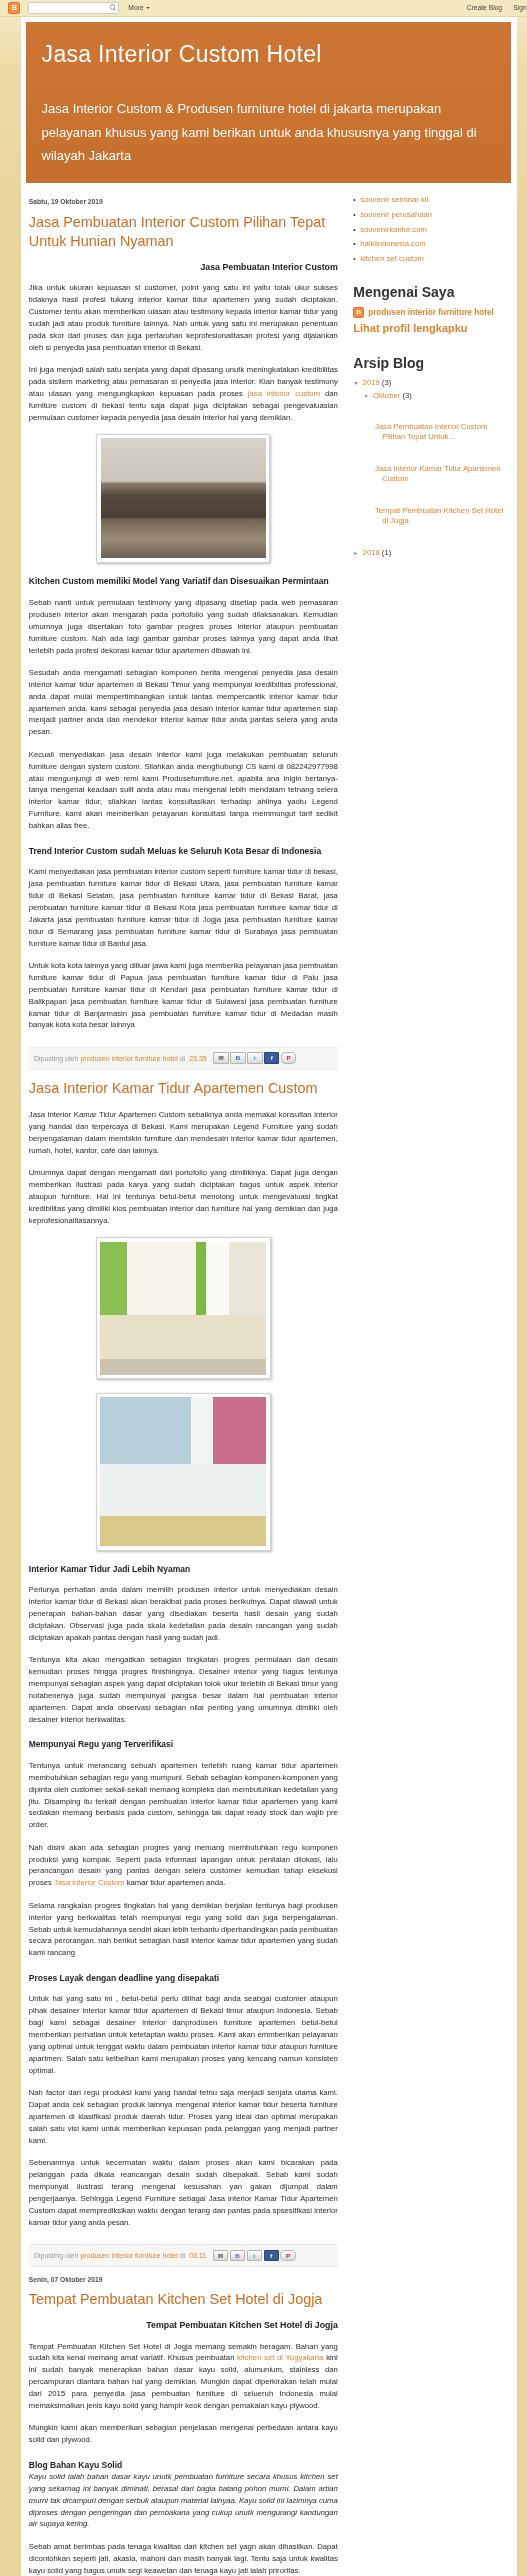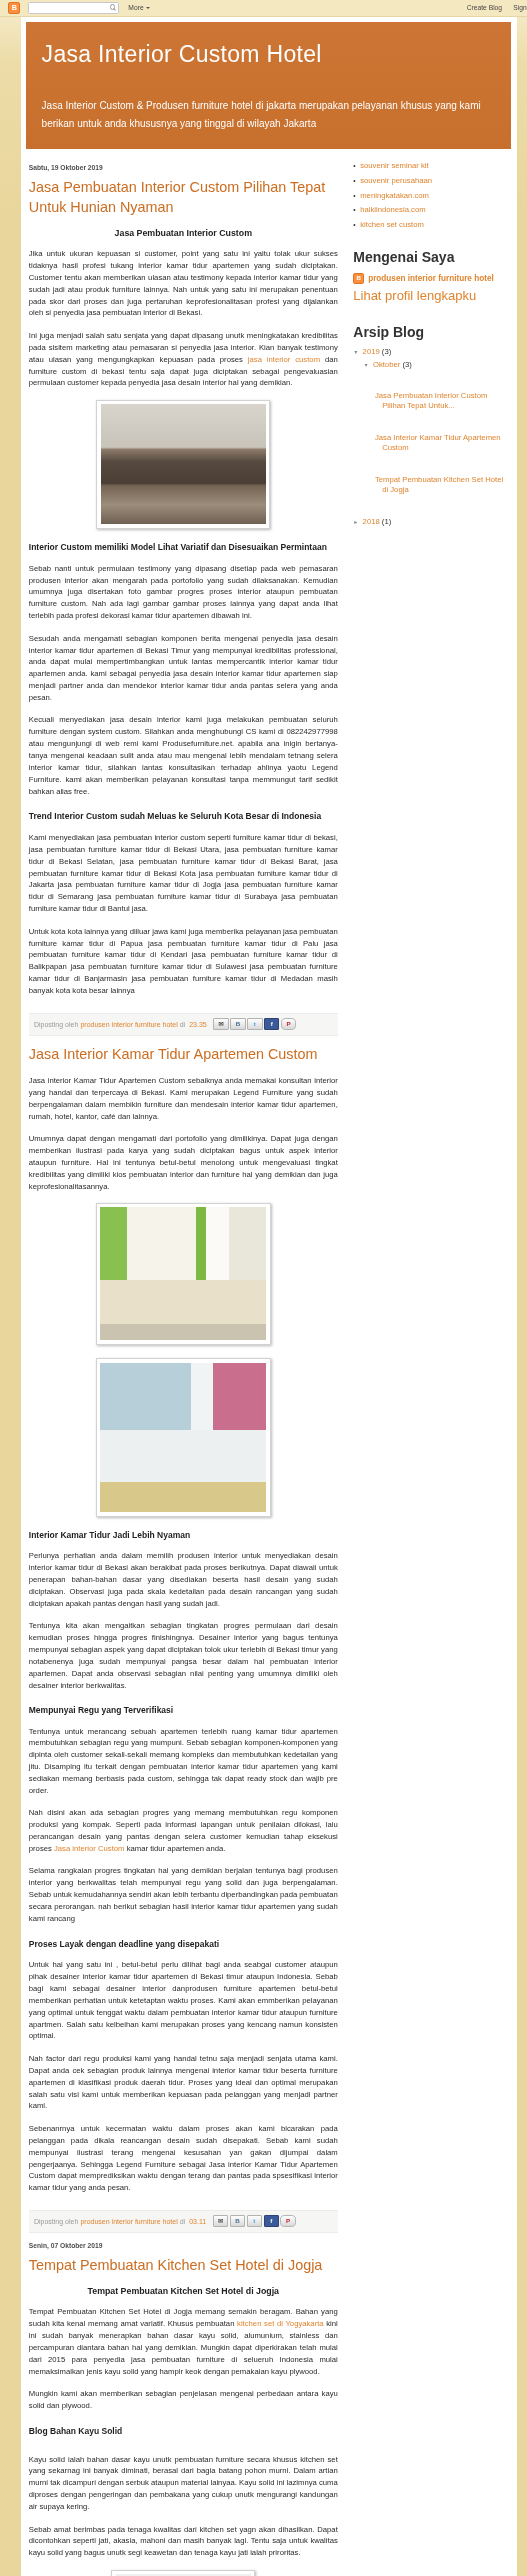--- a/index.html
+++ b/index.html
@@ -20,31 +20,31 @@
   .mag{position:absolute;right:3.6px;top:2.6px;width:3.6px;height:3.6px;border:1px solid #9a9a9a;border-radius:50%;}
   .mag::after{content:"";position:absolute;width:1px;height:2.6px;background:#9a9a9a;transform:rotate(-45deg);left:3.6px;top:3.1px;}
   .nav-more{margin-left:9.3px;font-size:6.7px;color:#444;cursor:pointer;}
   .caret{display:inline-block;width:0;height:0;border-left:2.1px solid transparent;border-right:2.1px solid transparent;border-top:2.6px solid #555;margin-left:2.1px;vertical-align:middle;}
   .nav-right{position:absolute;right:-6.2px;top:0;height:15.5px;display:flex;align-items:center;font-size:6.7px;color:#444;white-space:nowrap;}
   .nav-right a{color:#444;text-decoration:none;margin-left:11.3px;}
   
   .wrapper{width:496px;margin-left:20.6px;background:#fff;padding:5.2px 0 0 0;}
   .banner{width:454px;margin:0 auto;background:linear-gradient(180deg,#cd7534 0%,#c76f2c 100%);color:#fff;padding:12.4px 15.5px 15.5px 15.5px;}
   .banner h1{margin:7.2px 0 29px 0;font-size:23px;font-weight:normal;letter-spacing:0.3px;}
-  .banner .desc{font-size:10px;line-height:1.8;max-width:453px;}
+  .banner .desc{font-size:13px;line-height:1.8;max-width:453px;}
   .cols{display:flex;padding:0 8.2px;margin-top:7.2px;}
   .main{width:309px;}
   .sidebar{width:155px;margin-left:15.5px;padding-top:3.1px;}
   
   .date-header{font-size:6.7px;font-weight:bold;color:#4e4e4e;margin:8.2px 0 1px 0;}
   .post-title{font-size:14.4px;line-height:1.35;font-weight:normal;margin:7.2px 0 10.3px 0;}
   .post-title a{color:#cc6d20;text-decoration:none;}
-  .subtitle{text-align:center;font-weight:bold;font-size:8.8px;color:#222;margin:8.2px 0 5.2px 0;}
+  .subtitle{text-align:right;font-weight:bold;font-size:8.8px;color:#222;margin:8.2px 0 5.2px 0;}
   .post p{font-size:7.7px;line-height:1.55;color:#2a2a2a;text-align:justify;margin:10.3px 0;}
-  .post p.tight{margin-top:18px;}
+  .post p.tight{margin-top:1px;font-style:italic;}
   .posthead{font-weight:bold;font-size:8.5px;color:#1f1f1f;margin:13.4px 0 2.1px 0;}
   .posthead.tight{margin-bottom:0;}
   .post a.inlink{color:#e0852f;text-decoration:none;}
   .imgframe{background:#fff;border:0.5px solid #d2d2d2;box-shadow:0.5px 0.5px 2.6px rgba(0,0,0,.28);padding:3.6px;margin:7.2px auto 13.4px auto;text-align:center;display:table;}
   .ph{position:relative;overflow:hidden;}
   .postfoot{background:#f6f6f4;border-top:0.5px solid #ececea;border-bottom:0.5px solid #ececea;padding:4.6px 5.2px;margin:15.5px 0 9.3px 0;font-size:7px;color:#999;}
   .postfoot a{color:#e0852f;text-decoration:none;}
   .footline{display:flex;align-items:center;flex-wrap:wrap;}
   .footline .txt{margin-right:2.1px;}
   .sharebtn{display:inline-block;width:13.4px;height:9.8px;line-height:9.8px;text-align:center;vertical-align:middle;
@@ -65,21 +65,21 @@
     linear-gradient(180deg,#eef0f0 0 38%,#d3ccbc 38% 58%,#f2f3f3 58% 92%,#e0e1db 92% 100%);}
   
   .slinks{list-style:none;margin:2.1px 0 0 0;padding:0;font-size:7.7px;}
   .slinks li{margin:0 0 5.7px 0;}
   .bullet{color:#333;margin-right:4.6px;font-size:6.7px;}
   .sidebar a{color:#e0852f;text-decoration:none;}
   .gadget-title{font-weight:bold;font-size:14px;color:#333;margin:20.6px 0 7.2px 0;}
   .profile-row{display:flex;align-items:flex-start;font-size:8.2px;line-height:1.35;}
   .profile-row .bicon{width:8.8px;height:8.8px;font-size:6.2px;line-height:8.8px;margin:0.5px 4.1px 0 0;flex:none;}
   .profile-link{font-weight:bold;}
-  .profile-more{display:block;font-size:13px;margin-top:4.1px;}
+  .profile-more{display:block;font-size:11px;margin-top:4.1px;font-weight:bold;}
   .arch{font-size:7.7px;color:#333;}
   .arch .toggle{display:inline-block;width:7.2px;color:#8a8a8a;font-size:5.2px;cursor:pointer;}
   .arch-year{margin:2.1px 0;}
   .arch-month{margin:4.1px 0 4.1px 10.3px;}
   .arch-posts{list-style:none;margin:3.1px 0 7.2px 5.2px;padding:0;}
   .arch-posts li{margin:22px 0;padding-left:13.4px;text-indent:-7.2px;line-height:1.3;}
   .arch-count{color:#333;}
 </style>
 <title>Jasa Interior Custom Hotel</title></head>
 <body>
@@ -108,21 +108,21 @@
     <div class="main">
         <div class="post">
           <h2 class="date-header">Sabtu, 19 Oktober 2019</h2>
           <h3 class="post-title"><a href="#">Jasa Pembuatan Interior Custom Pilihan Tepat Untuk Hunian Nyaman</a></h3>
           <div class="subtitle">Jasa Pembuatan Interior Custom</div>
           <p>Jika untuk ukuran kepuasan si customer, point yang satu ini yaitu tolak ukur sukses tidaknya hasil profesi tukang interior kamar tidur apartemen yang sudah diciptakan. Customer tentu akan memberikan ulasan atau testimony kepada interior kamar tidur yang sudah jadi atau produk furniture lainnya. Nah untuk yang satu ini merupakan penentuan pada skor dari proses dan juga pertaruhan keprofesionalitasan profesi yang dijalankan oleh si penyedia jasa pembuatan interior di Bekasi.</p>
           <p><span>Ini juga menjadi salah satu senjata yang dapat dipasang unutk meningkatakan kredibilitas pada sisitem marketing atau pemasaran si penyedia jasa interior. Kian banyak testimony atau ulasan yang mengungkapkan kepuasan pada proses </span><a class="inlink" href="#">jasa interior custom</a><span> dan furniture custom di bekasi tentu saja dapat juga diciptakan sebagai pengevaluasian permulaan customer kepada penyedia jasa desain interior hal yang demikian.</span></p>
           <div class="imgframe">
             <div class="ph ph-kitchen-dark" style="width: 165px; height: 120px;"></div>
           </div>
-          <div class="posthead">Interior Custom memiliki Model Lihat Variatif dan Disesuaikan Permintaan</div>
+          <div class="posthead">Kitchen Custom memiliki Model Yang Variatif dan Disesuaikan Permintaan</div>
           <p>Sebab nanti untuk permulaan testimony yang dipasang disetiap pada web pemasaran produsen interior akan mengarah pada portofolio yang sudah dilaksanakan. Kemudian umumnya juga disertakan foto gambar progres proses interior ataupun pembuatan furniture custom. Nah ada lagi gambar gambar proses lainnya yang dapat anda lihat terlebih pada profesi dekorasi kamar tidur apartemen dibawah ini.</p>
           <p>Sesudah anda mengamati sebagian komponen berita mengenai penyedia jasa desain interior kamar tidur apartemen di Bekasi Timur yang mempunyai kredibilitas professional, anda dapat mulai mempertimbangkan untuk lantas mempercantik interior kamar tidur apartemen anda. kami sebagai penyedia jasa desain interior kamar tidur apartemen siap menjadi partner anda dan mendekor interior kamar tidur anda pantas selera yang anda pesan.</p>
           <p>Kecuali menyediakan jasa desain interior kami juga melakukan pembuatan seluruh furniture dengan system custom. Silahkan anda menghubungi CS kami di 082242977998 atau mengunjungi di web remi kami Produsefurniture.net. apabila ana inigin bertanya-tanya mengenai keadaan sulit anda atau mau mengenal lebih mendalam tetnang selera interior kamar tidur, silahkan lantas konsultasikan terhadap ahlinya yaotu Legend Furniture. kami akan memberikan pelayanan konsultasi tanpa memmungut tarif  sedikit bahkan alias free.</p>
           <div class="posthead">Trend Interior Custom sudah Meluas ke Seluruh Kota Besar di Indonesia</div>
           <p>Kami menyediakan jasa pembuatan interior custom seperti furniture kamar tidur di bekasi, jasa pembuatan furniture kamar tidur di Bekasi Utara,  jasa pembuatan furniture kamar tidur di Bekasi Selatan, jasa pembuatan furniture kamar tidur di Bekasi Barat, jasa pembuatan furniture kamar tidur di Bekasi Kota jasa pembuatan furniture kamar tidur di Jakarta jasa pembuatan furniture kamar tidur di Jogja jasa pembuatan furniture kamar tidur di Semarang jasa pembuatan furniture kamar tidur di Surabaya jasa pembuatan furniture kamar tidur di Bantul jasa.</p>
           <p>Untuk kota kota lainnya yang diiluar jawa kami juga memberika pelayanan jasa pembuatan furniture kamar tidur di Papua jasa pembuatan furniture kamar tidur di Palu jasa pembuatan furniture kamar tidur di Kendari jasa pembuatan furniture kamar tidur di Balikpapan jasa pembuatan furniture kamar tidur di Sulawesi jasa pembuatan furniture kamar tidur di Banjarmasin jasa pembuatan furniture kamar tidur di Medadan masih banyak kota kota besar lainnya</p>
           <div class="postfoot">
             <div class="footline">
               <span class="txt">Diposting oleh</span>
               <a href="#">produsen interior furniture hotel</a>
@@ -175,21 +175,21 @@
           <div class="imgframe">
             <div class="ph ph-kitchen-white" style="width: 135px; height: 125px;"></div>
           </div>
         </div>
       </div>
 
     <div class="sidebar">
       <ul class="slinks">
         <li><span class="bullet">•</span><a href="#">souvenir seminar kit</a></li>
         <li><span class="bullet">•</span><a href="#">souvenir perusahaan</a></li>
-        <li><span class="bullet">•</span><a href="#">meningkatakan.com</a></li>
+        <li><span class="bullet">•</span><a href="#">souvenirkantor.com</a></li>
         <li><span class="bullet">•</span><a href="#">haikiindonesia.com</a></li>
         <li><span class="bullet">•</span><a href="#">kitchen set custom</a></li>
       </ul>
 
       <div class="gadget">
         <div class="gadget-title">Mengenai Saya</div>
         <div class="profile-row">
           <div class="bicon">B</div>
           <a href="#" class="profile-link">produsen interior furniture hotel</a>
         </div>

